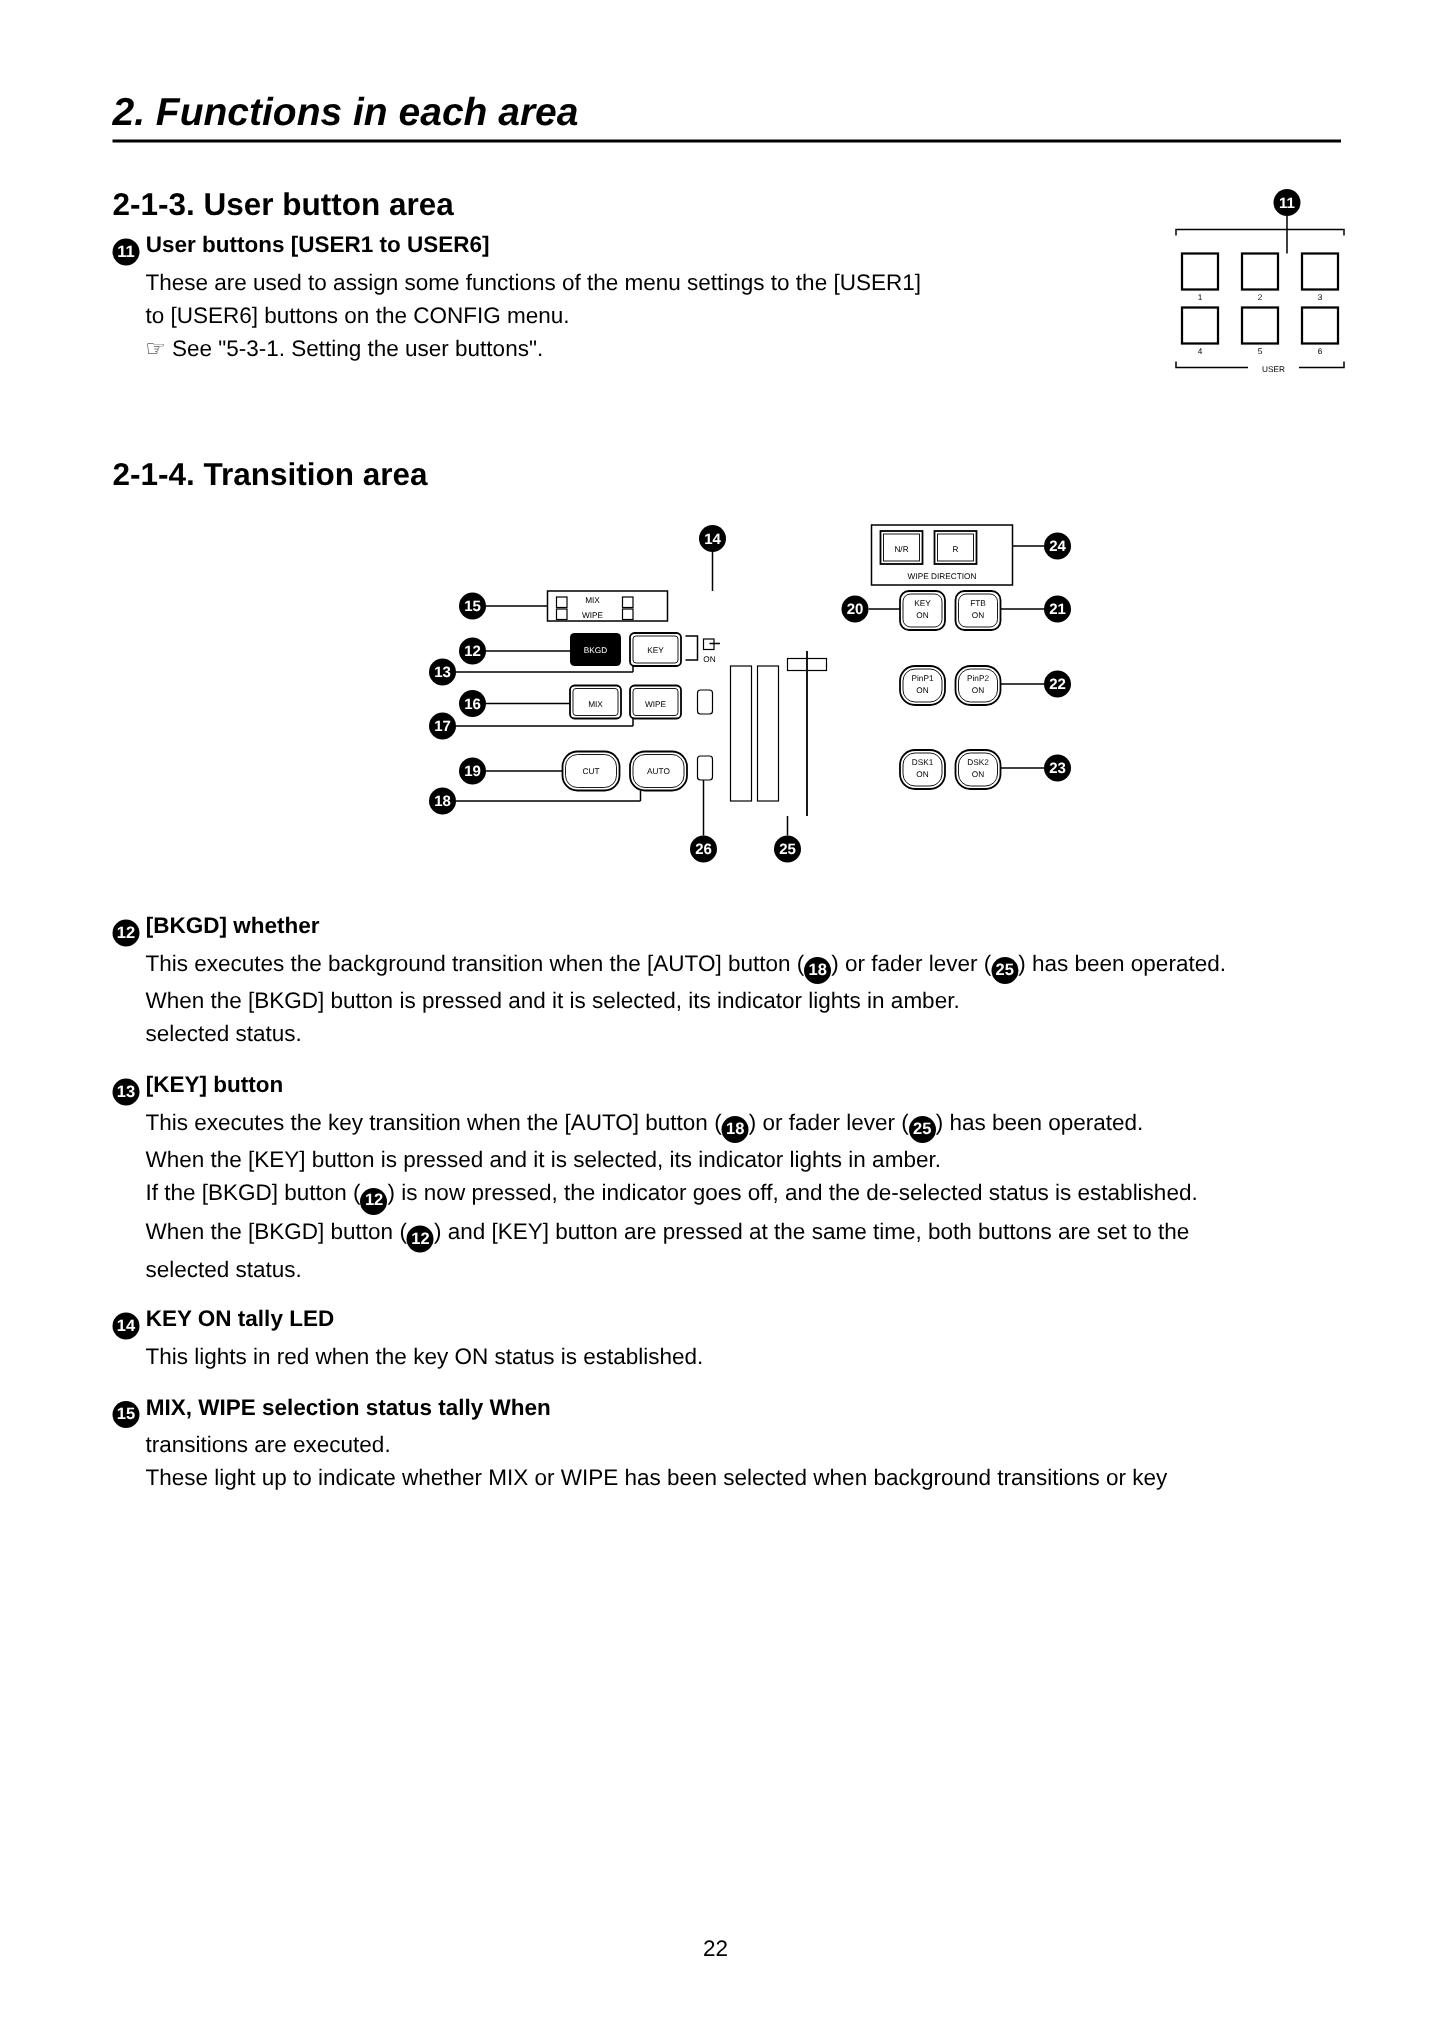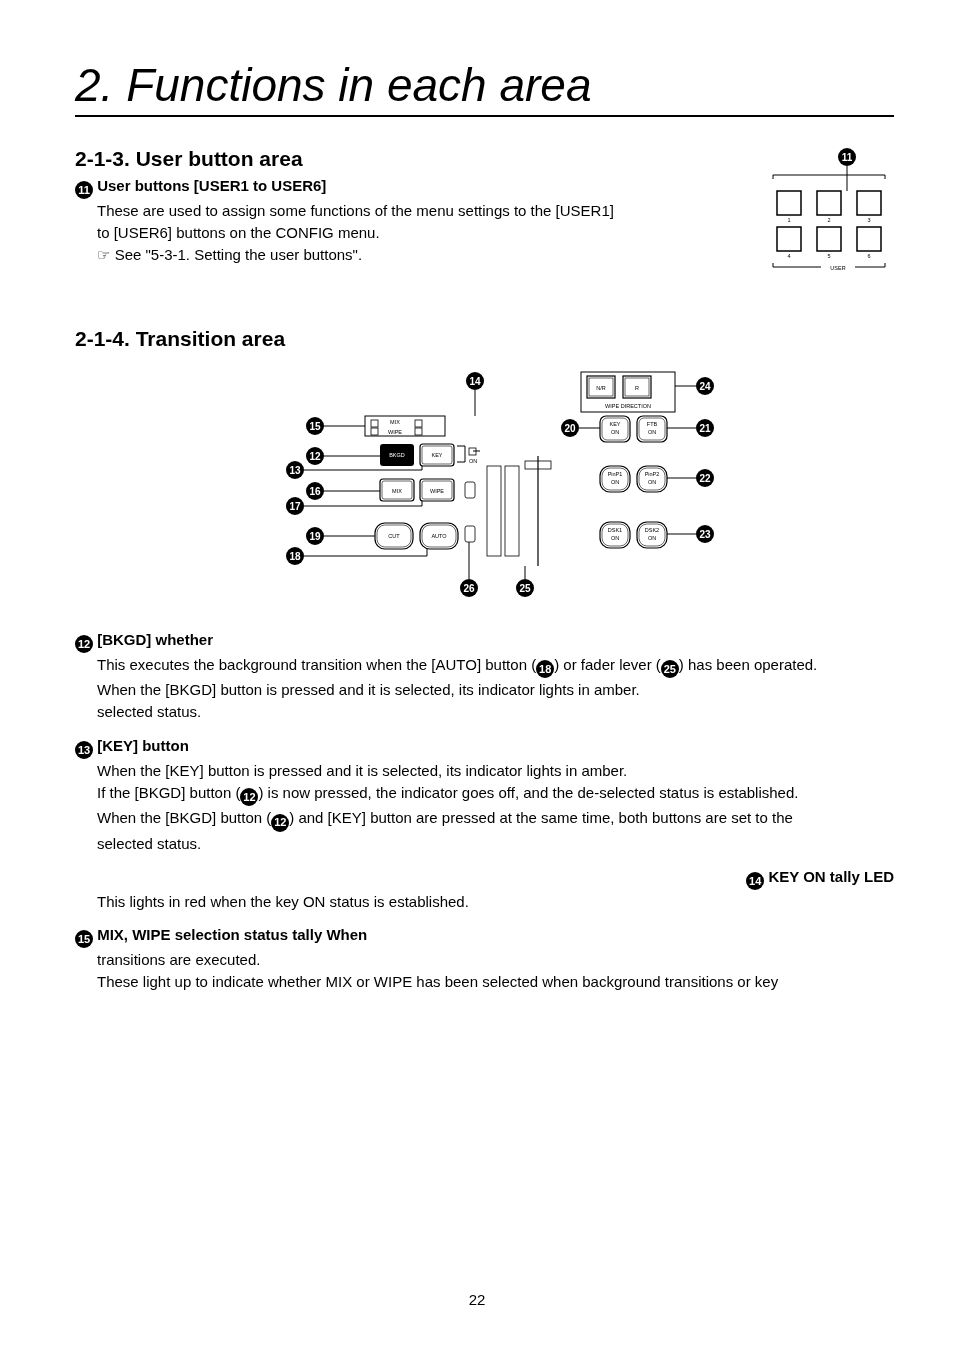--- a/index.html
+++ b/index.html
@@ -11,40 +11,40 @@
     font-family: Arial, Helvetica, sans-serif;
     color: #000;
     position: relative;
     box-sizing: border-box;
   }
   .page {
     padding: 60px 60px 0 75px;
     box-sizing: border-box;
   }
   .chapter-title {
-    font-size: 46px;
-    font-weight: normal;
+    font-size: 26px;
+    font-weight: bold;
     font-style: italic;
     margin: 0 0 4px 0;
     line-height: 1.1;
   }
   .chapter-rule {
     border: none;
     border-top: 2px solid #000;
     margin: 0 0 30px 0;
   }
   .section-title {
     font-size: 21px;
     font-weight: bold;
     margin: 0 0 6px 0;
   }
   .section-213-row {
     display: flex;
     align-items: flex-start;
-    gap: 20px;
+    gap: 31px;
     margin-bottom: 50px;
   }
   .section-213-text { flex: 0 0 660px; }
   .item-head {
     font-size: 15px;
     font-weight: bold;
     margin: 4px 0 2px 0;
   }
   .num-circle {
     display: inline-flex;
@@ -330,30 +330,33 @@
   <p class="body-text">
     <span>This executes the background transition when the [AUTO] button (</span><span class="num-circle">18</span><span>) or fader lever (</span><span class="num-circle">25</span><span>) has been operated.</span>
   </p>
   <p class="body-text">When the [BKGD] button is pressed and it is selected, its indicator lights in amber.</p>
   <p class="body-text">selected status.</p>
 
   <p class="item-head" style="margin-top:14px;">
     <span class="num-circle">13</span>
     <span>[KEY] button</span>
   </p>
+  <p class="body-text">
+    <span>This executes the key transition when the [AUTO] button (</span><span class="num-circle">18</span><span>) or fader lever (</span><span class="num-circle">25</span><span>) has been operated.</span>
+  </p>
   <p class="body-text">When the [KEY] button is pressed and it is selected, its indicator lights in amber.</p>
   <p class="body-text">
     <span>If the [BKGD] button (</span><span class="num-circle">12</span><span>) is now pressed, the indicator goes off, and the de-selected status is established.</span>
   </p>
   <p class="body-text">
     <span>When the [BKGD] button (</span><span class="num-circle">12</span><span>) and [KEY] button are pressed at the same time, both buttons are set to the</span>
   </p>
   <p class="body-text">selected status.</p>
 
-  <p class="item-head" style="margin-top:14px;text-align:right;">
+  <p class="item-head" style="margin-top:14px;">
     <span class="num-circle">14</span>
     <span>KEY ON tally LED</span>
   </p>
   <p class="body-text">This lights in red when the key ON status is established.</p>
 
   <p class="item-head" style="margin-top:14px;">
     <span class="num-circle">15</span>
     <span>MIX, WIPE selection status tally When</span>
   </p>
   <p class="body-text">transitions are executed.</p>

